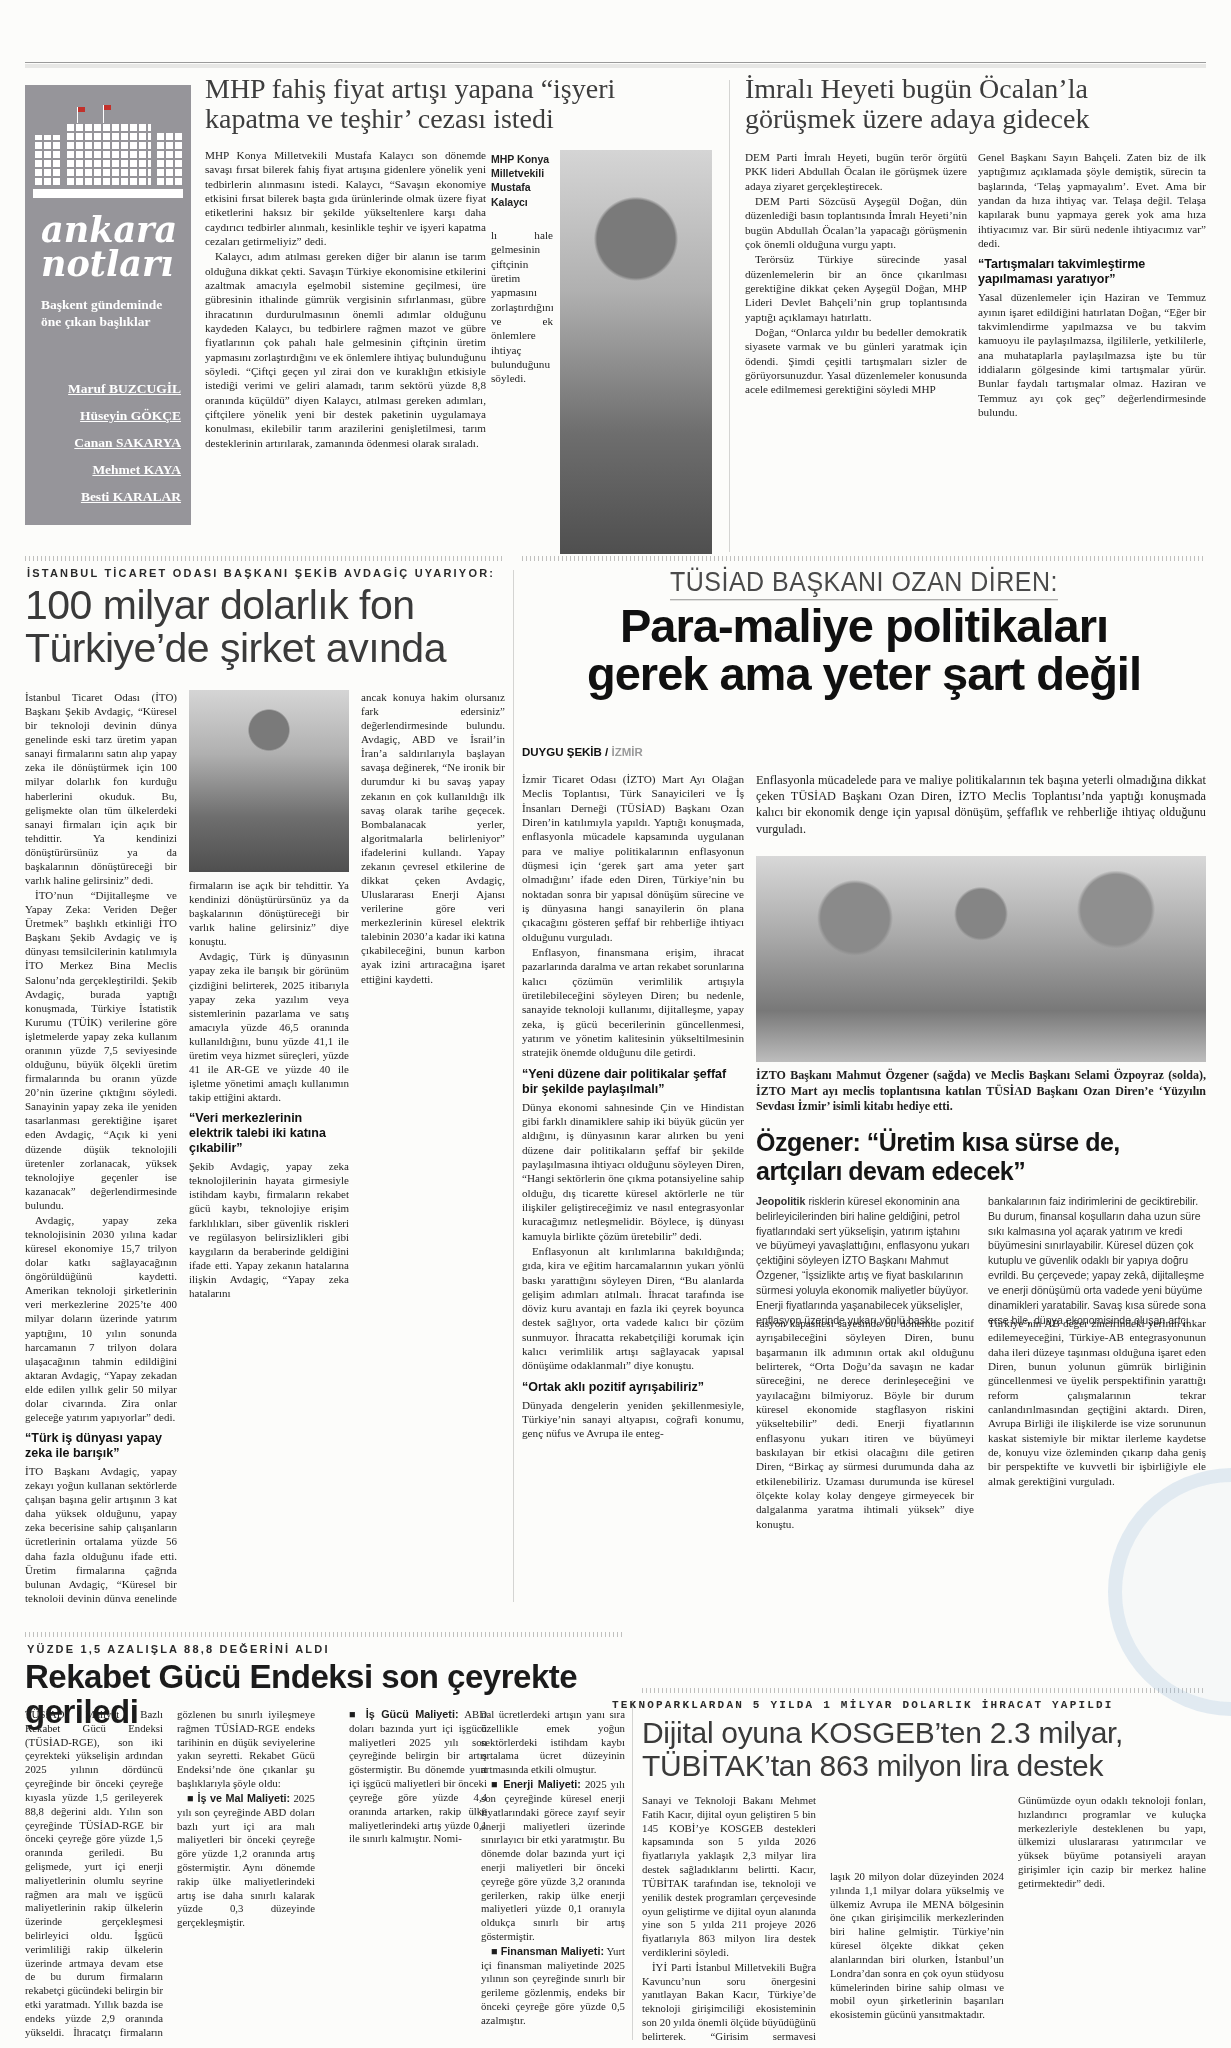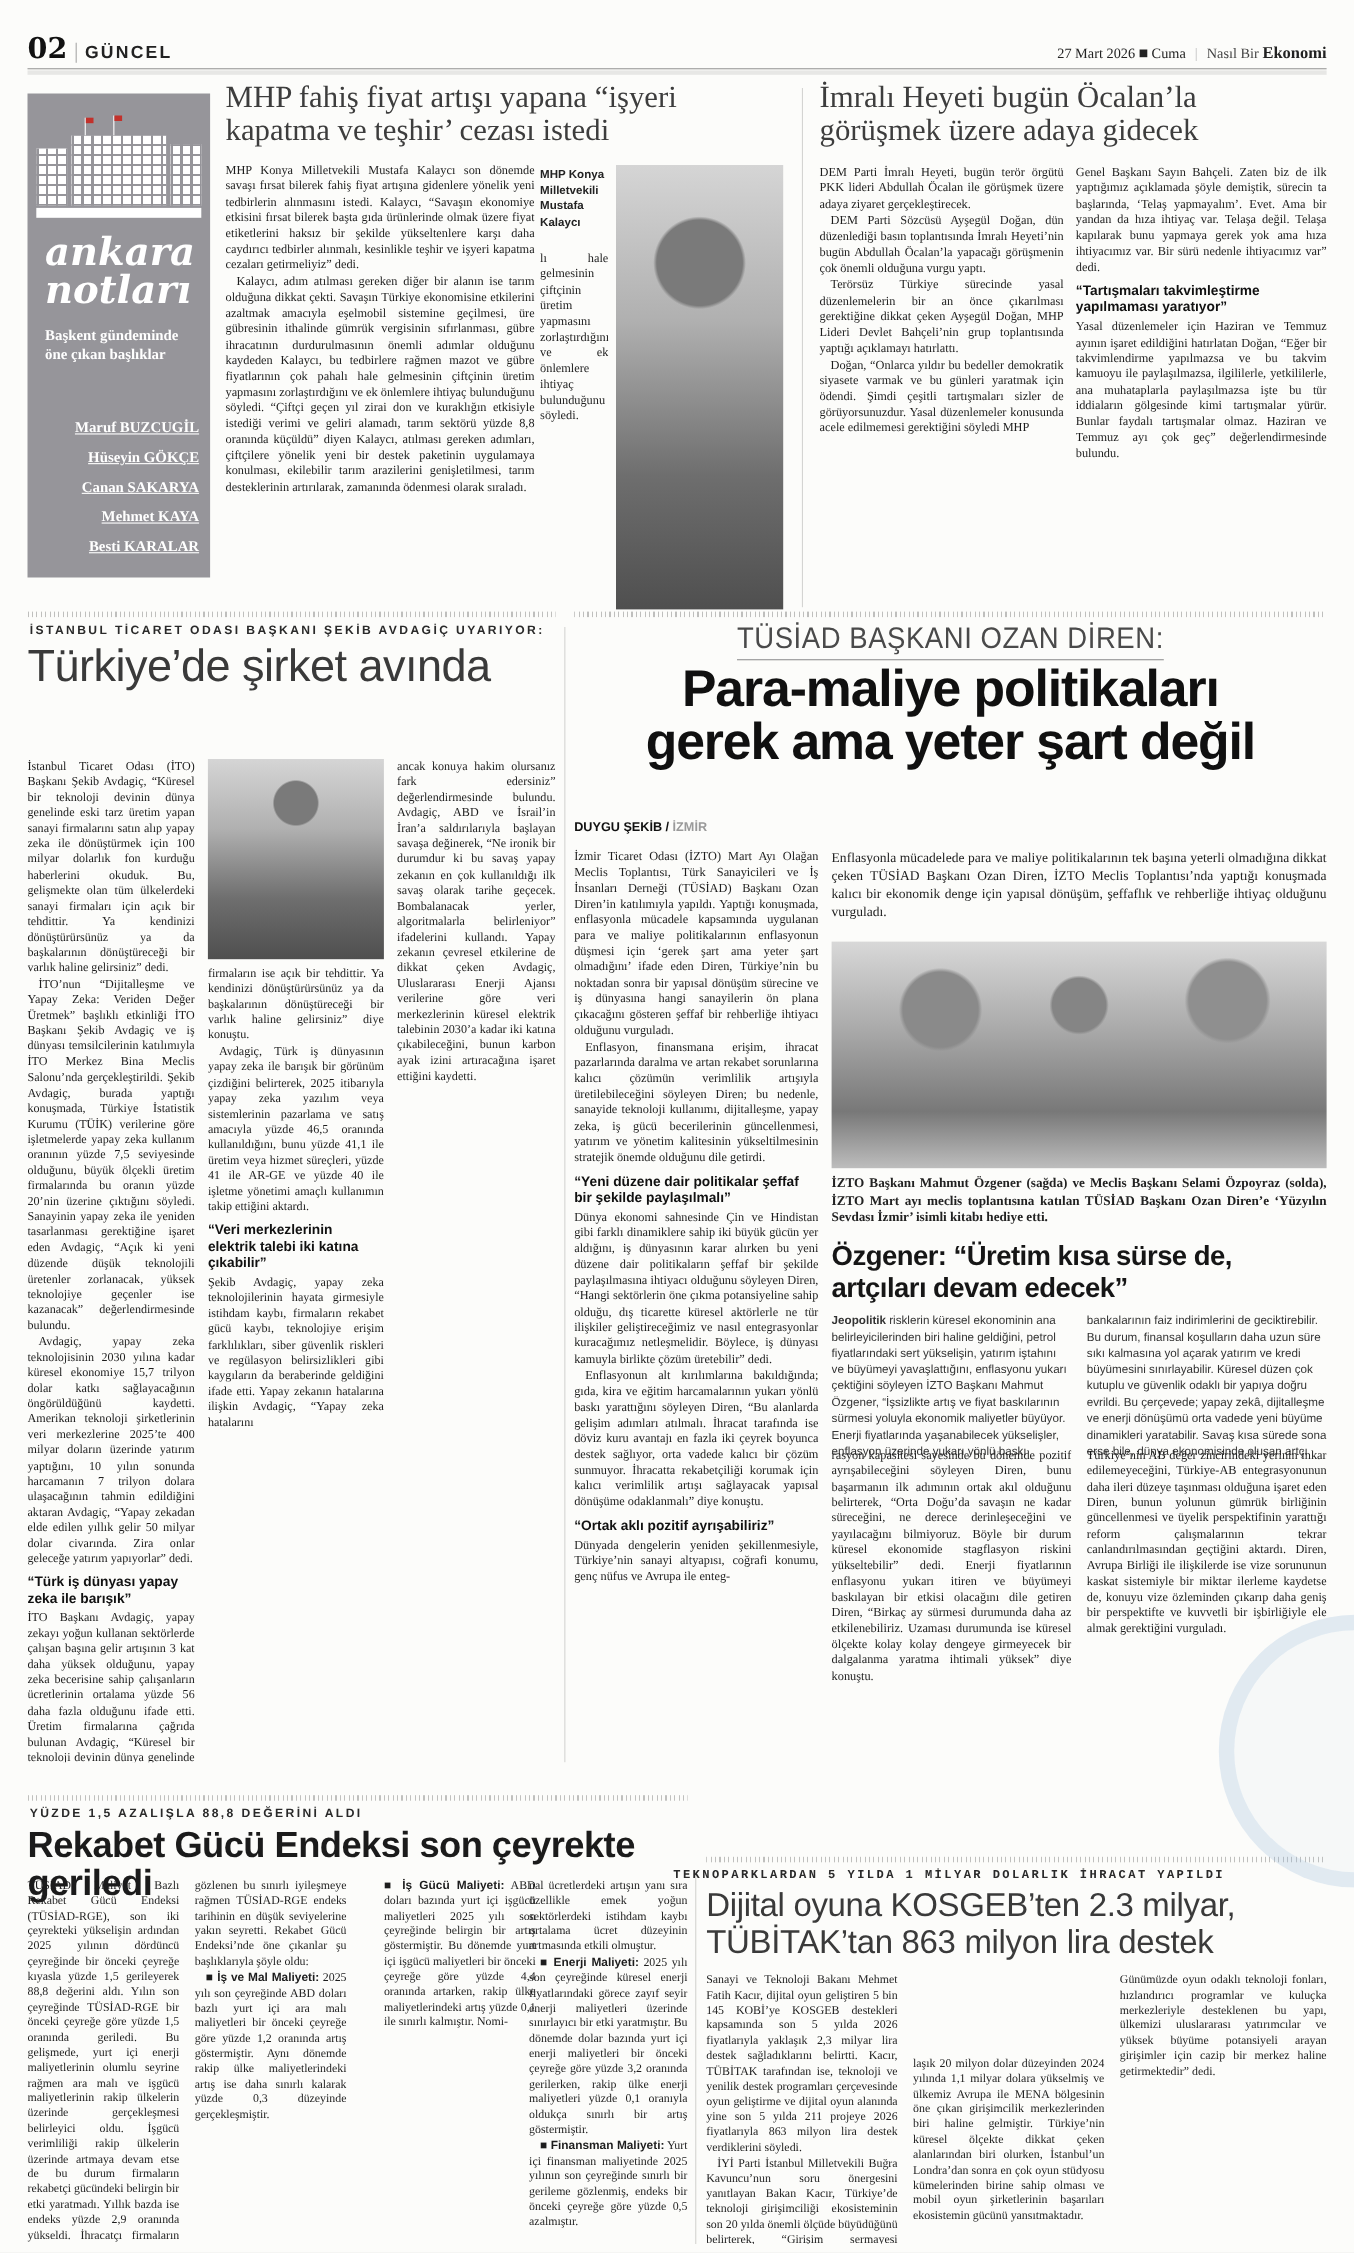--- a/index.html
+++ b/index.html
@@ -60,33 +60,20 @@
   .oz-body{font-family:"Liberation Sans",sans-serif;font-weight:300;font-size:10.6px;line-height:1.4;color:#333;text-align:left;}
   .blt{font-weight:bold;font-family:"Liberation Sans",sans-serif;font-size:10.8px;}
   .clip{overflow:hidden;}
   .watermark{border-radius:50%;border:14px solid rgba(150,185,220,.22);background:rgba(170,200,230,.07);}
 </style>
 </head>
 <body>
 
 <div class="sheet">
 
-  <div class="abs" style="left:25px;top:30px;width:1181px;height:30px;display:flex;align-items:baseline;justify-content:space-between;">
-    <div style="display:flex;align-items:baseline;">
-      <span class="hdr-num">02</span>
-      <span class="hdr-sep">|</span>
-      <span class="hdr-section">GÜNCEL</span>
-    </div>
-    <div class="hdr-right">
-      <span>27 Mart 2026</span><span class="sq"></span><span>Cuma</span>
-      <span style="color:#bbb;padding:0 5px;">|</span>
-      <span class="lt">Nasıl Bir</span>
-      <span class="brand-bold">Ekonomi</span>
-    </div>
-  </div>
   <div class="abs hdr-rule" style="left:25px;top:62px;width:1181px;"></div>
   <div class="abs hdr-band" style="left:25px;top:64px;width:1181px;"></div>
 
   <div class="abs ank" style="left:25px;top:85px;width:166px;height:440px;">
     <div class="abs" style="left:8px;top:10px;width:150px;height:105px;">
       <div class="bld-block bld-win" style="left:0;top:40px;width:28px;height:52px;"></div>
       <div class="bld-block bld-win" style="left:32px;top:28px;width:86px;height:64px;"></div>
       <div class="bld-block bld-win" style="left:122px;top:36px;width:28px;height:56px;"></div>
       <div class="bld-block" style="left:0;top:94px;width:150px;height:9px;"></div>
       <div class="pole" style="left:44px;top:12px;height:16px;"></div>
@@ -140,20 +127,21 @@
   </div>
   <div class="abs body-s clip" style="left:978px;top:150px;width:228px;height:402px;">
     <p>Genel Başkanı Sayın Bahçeli. Zaten biz de ilk yaptığımız açıklamada şöyle demiştik, sürecin ta başlarında, ‘Telaş yapmayalım’. Evet. Ama bir yandan da hıza ihtiyaç var. Telaşa değil. Telaşa kapılarak bunu yapmaya gerek yok ama hıza ihtiyacımız var. Bir sürü nedenle ihtiyacımız var” dedi.</p>
     <div class="subhead">“Tartışmaları takvimleştirme yapılmaması yaratıyor”</div>
     <p>Yasal düzenlemeler için Haziran ve Temmuz ayının işaret edildiğini hatırlatan Doğan, “Eğer bir takvimlendirme yapılmazsa ve bu takvim kamuoyu ile paylaşılmazsa, ilgililerle, yetkililerle, ana muhataplarla paylaşılmazsa işte bu tür iddiaların gölgesinde kimi tartışmalar yürür. Bunlar faydalı tartışmalar olmaz. Haziran ve Temmuz ayı çok geç” değerlendirmesinde bulundu.</p>
   </div>
 
   <div class="abs tick" style="left:25px;top:556px;width:480px;"></div>
   <div class="abs kicker" style="left:27px;top:567px;width:480px;">İSTANBUL TİCARET ODASI BAŞKANI ŞEKİB AVDAGİÇ UYARIYOR:</div>
   <div class="abs hl-light" style="left:25px;top:584px;width:490px;">
+    <div>100 milyar dolarlık fon</div>
     <div>Türkiye’de şirket avında</div>
   </div>
   <div class="abs body-s clip" style="left:25px;top:690px;width:152px;height:912px;font-size:11px;">
     <p>İstanbul Ticaret Odası (İTO) Başkanı Şekib Avdagiç, “Küresel bir teknoloji devinin dünya genelinde eski tarz üretim yapan sanayi firmalarını satın alıp yapay zeka ile dönüştürmek için 100 milyar dolarlık fon kurduğu haberlerini okuduk. Bu, gelişmekte olan tüm ülkelerdeki sanayi firmaları için açık bir tehdittir. Ya kendinizi dönüştürürsünüz ya da başkalarının dönüştüreceği bir varlık haline gelirsiniz” dedi.</p>
     <p>İTO’nun “Dijitalleşme ve Yapay Zeka: Veriden Değer Üretmek” başlıklı etkinliği İTO Başkanı Şekib Avdagiç ve iş dünyası temsilcilerinin katılımıyla İTO Merkez Bina Meclis Salonu’nda gerçekleştirildi. Şekib Avdagiç, burada yaptığı konuşmada, Türkiye İstatistik Kurumu (TÜİK) verilerine göre işletmelerde yapay zeka kullanım oranının yüzde 7,5 seviyesinde olduğunu, büyük ölçekli üretim firmalarında bu oranın yüzde 20’nin üzerine çıktığını söyledi. Sanayinin yapay zeka ile yeniden tasarlanması gerektiğine işaret eden Avdagiç, “Açık ki yeni düzende düşük teknolojili üretenler zorlanacak, yüksek teknolojiye geçenler ise kazanacak” değerlendirmesinde bulundu.</p>
     <p>Avdagiç, yapay zeka teknolojisinin 2030 yılına kadar küresel ekonomiye 15,7 trilyon dolar katkı sağlayacağının öngörüldüğünü kaydetti. Amerikan teknoloji şirketlerinin veri merkezlerine 2025’te 400 milyar doların üzerinde yatırım yaptığını, 10 yılın sonunda harcamanın 7 trilyon dolara ulaşacağının tahmin edildiğini aktaran Avdagiç, “Yapay zekadan elde edilen yıllık gelir 50 milyar dolar civarında. Zira onlar geleceğe yatırım yapıyorlar” dedi.</p>
     <div class="subhead">“Türk iş dünyası yapay zeka ile barışık”</div>
     <p>İTO Başkanı Avdagiç, yapay zekayı yoğun kullanan sektörlerde çalışan başına gelir artışının 3 kat daha yüksek olduğunu, yapay zeka becerisine sahip çalışanların ücretlerinin ortalama yüzde 56 daha fazla olduğunu ifade etti. Üretim firmalarına çağrıda bulunan Avdagiç, “Küresel bir teknoloji devinin dünya genelinde eski tarz üretim yapan sanayi firmalarını satın alıp yapay zeka ile dönüştürmek için 100 milyar dolarlık fon kurduğu haberlerini okuduk. Bu, gelişmekte olan tüm ülkelerdeki sanayi</p>
   </div>
   <div class="abs" style="left:189px;top:690px;width:160px;height:912px;">

